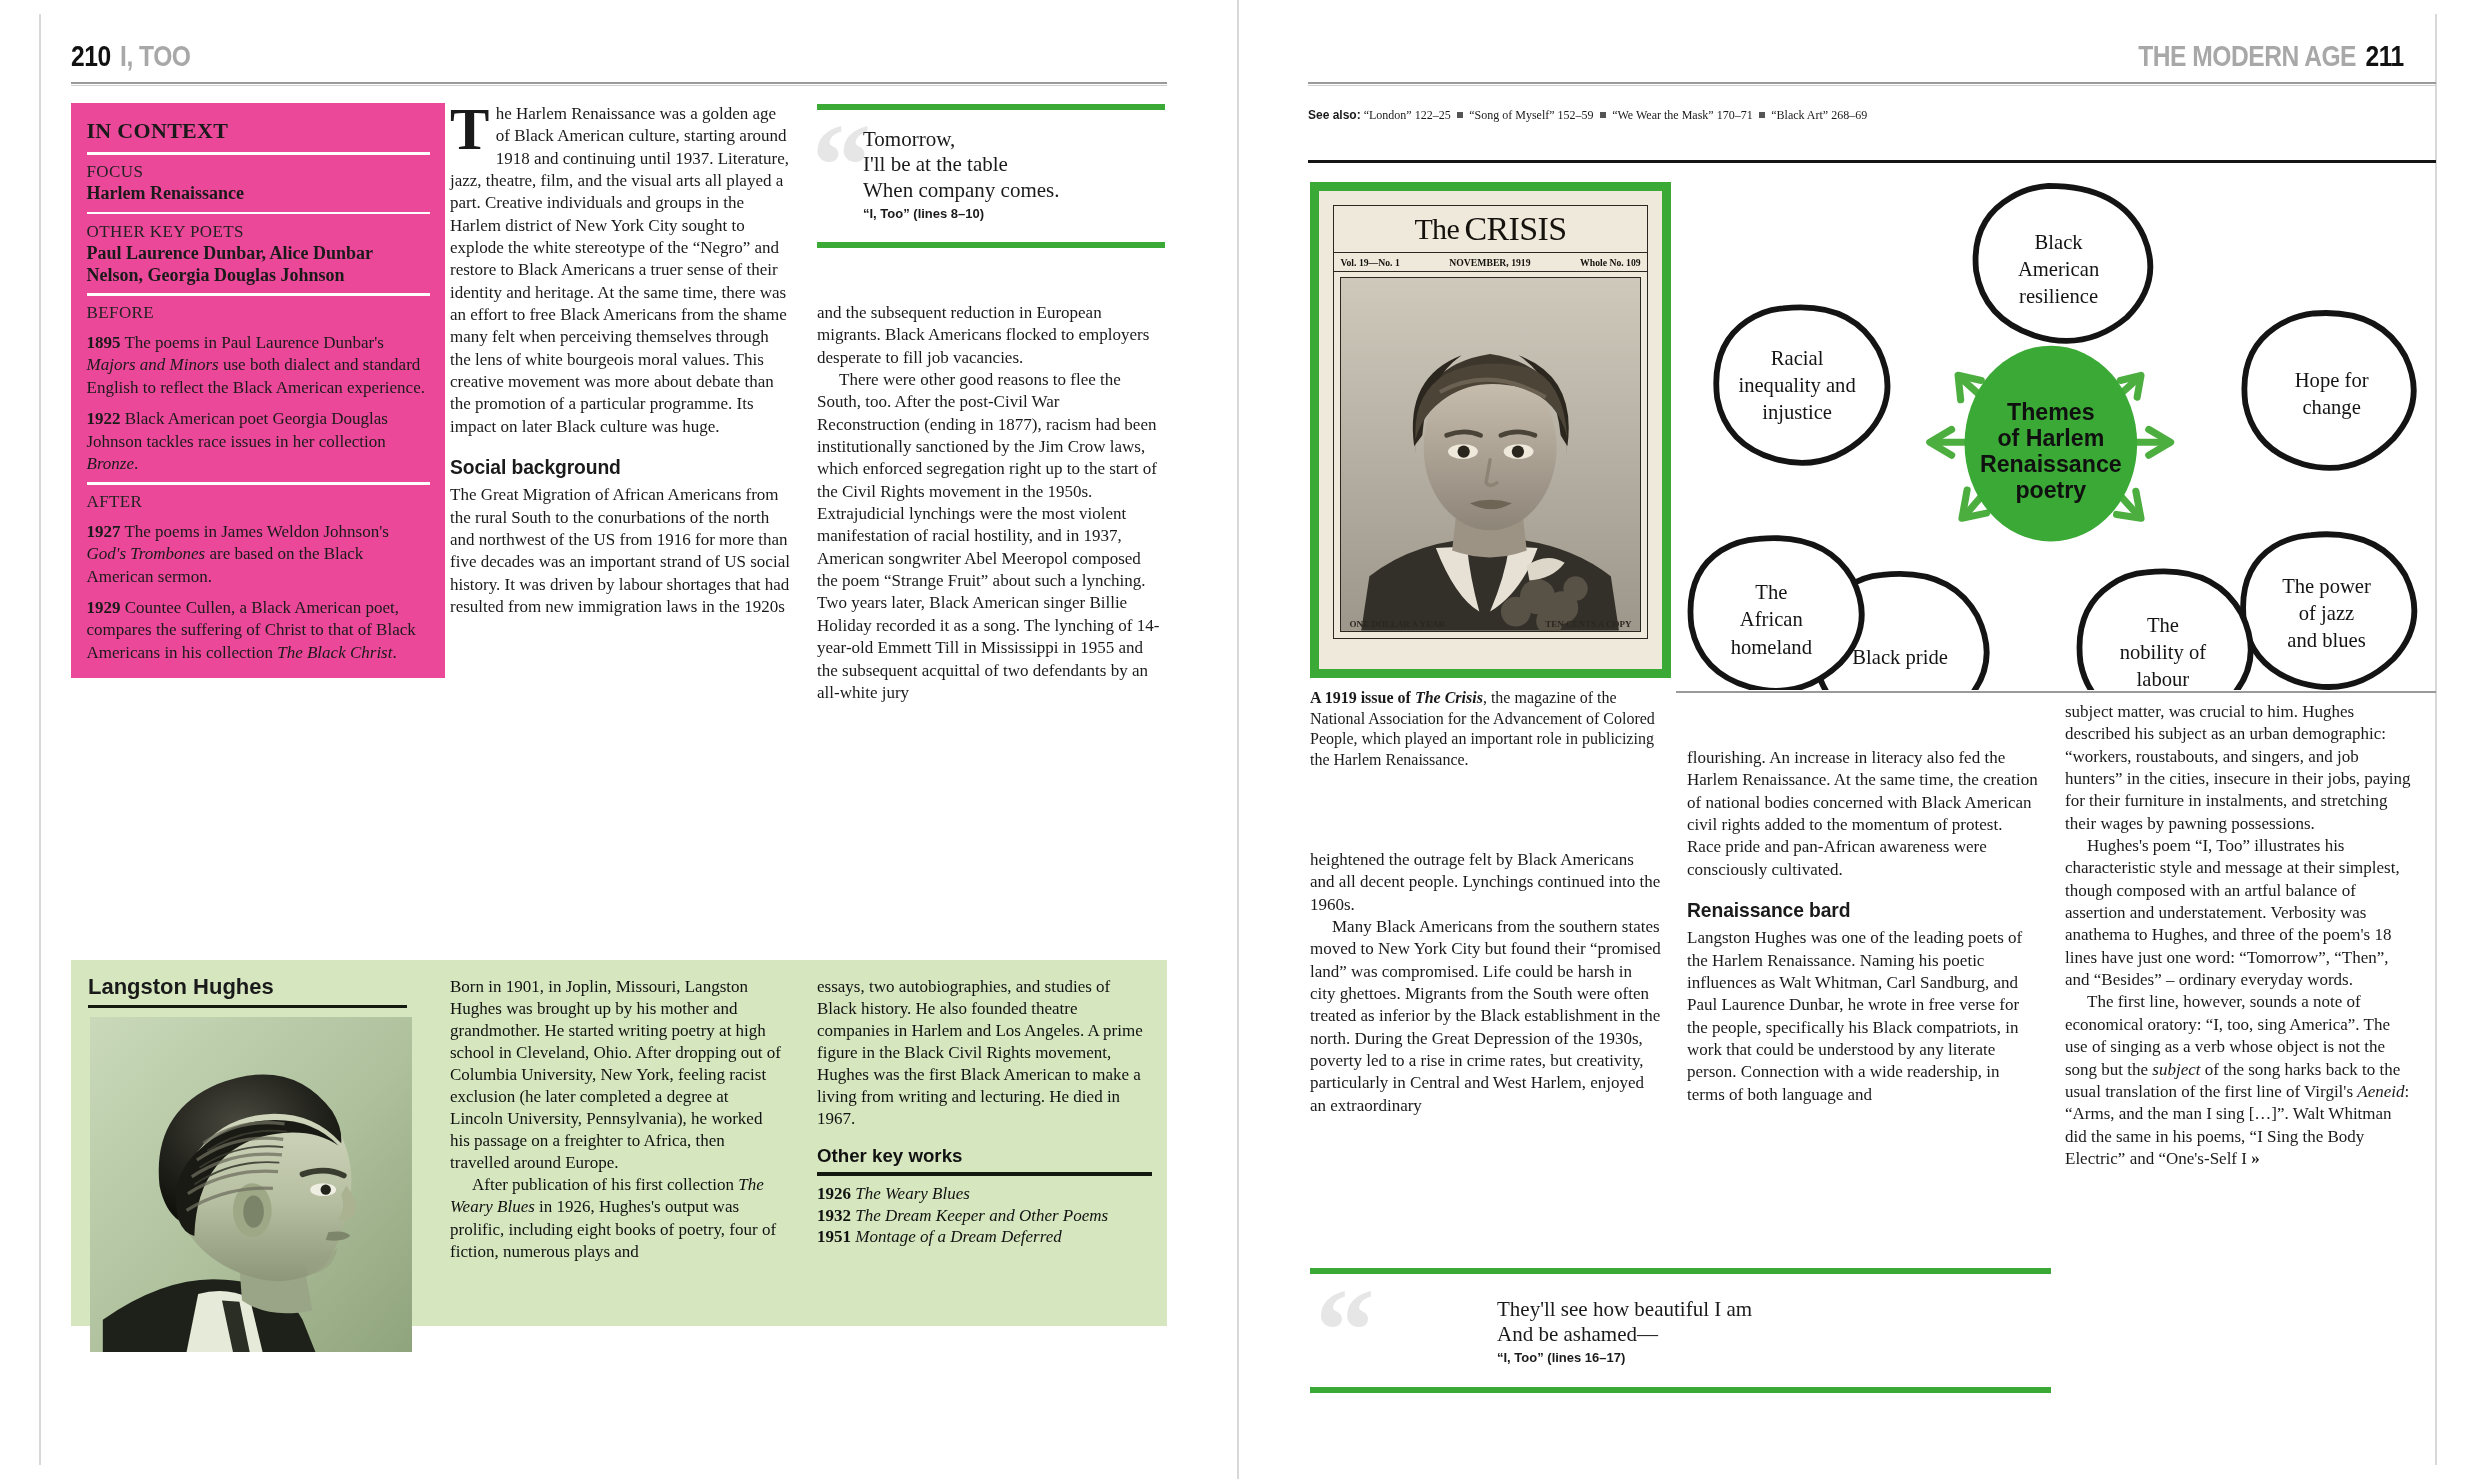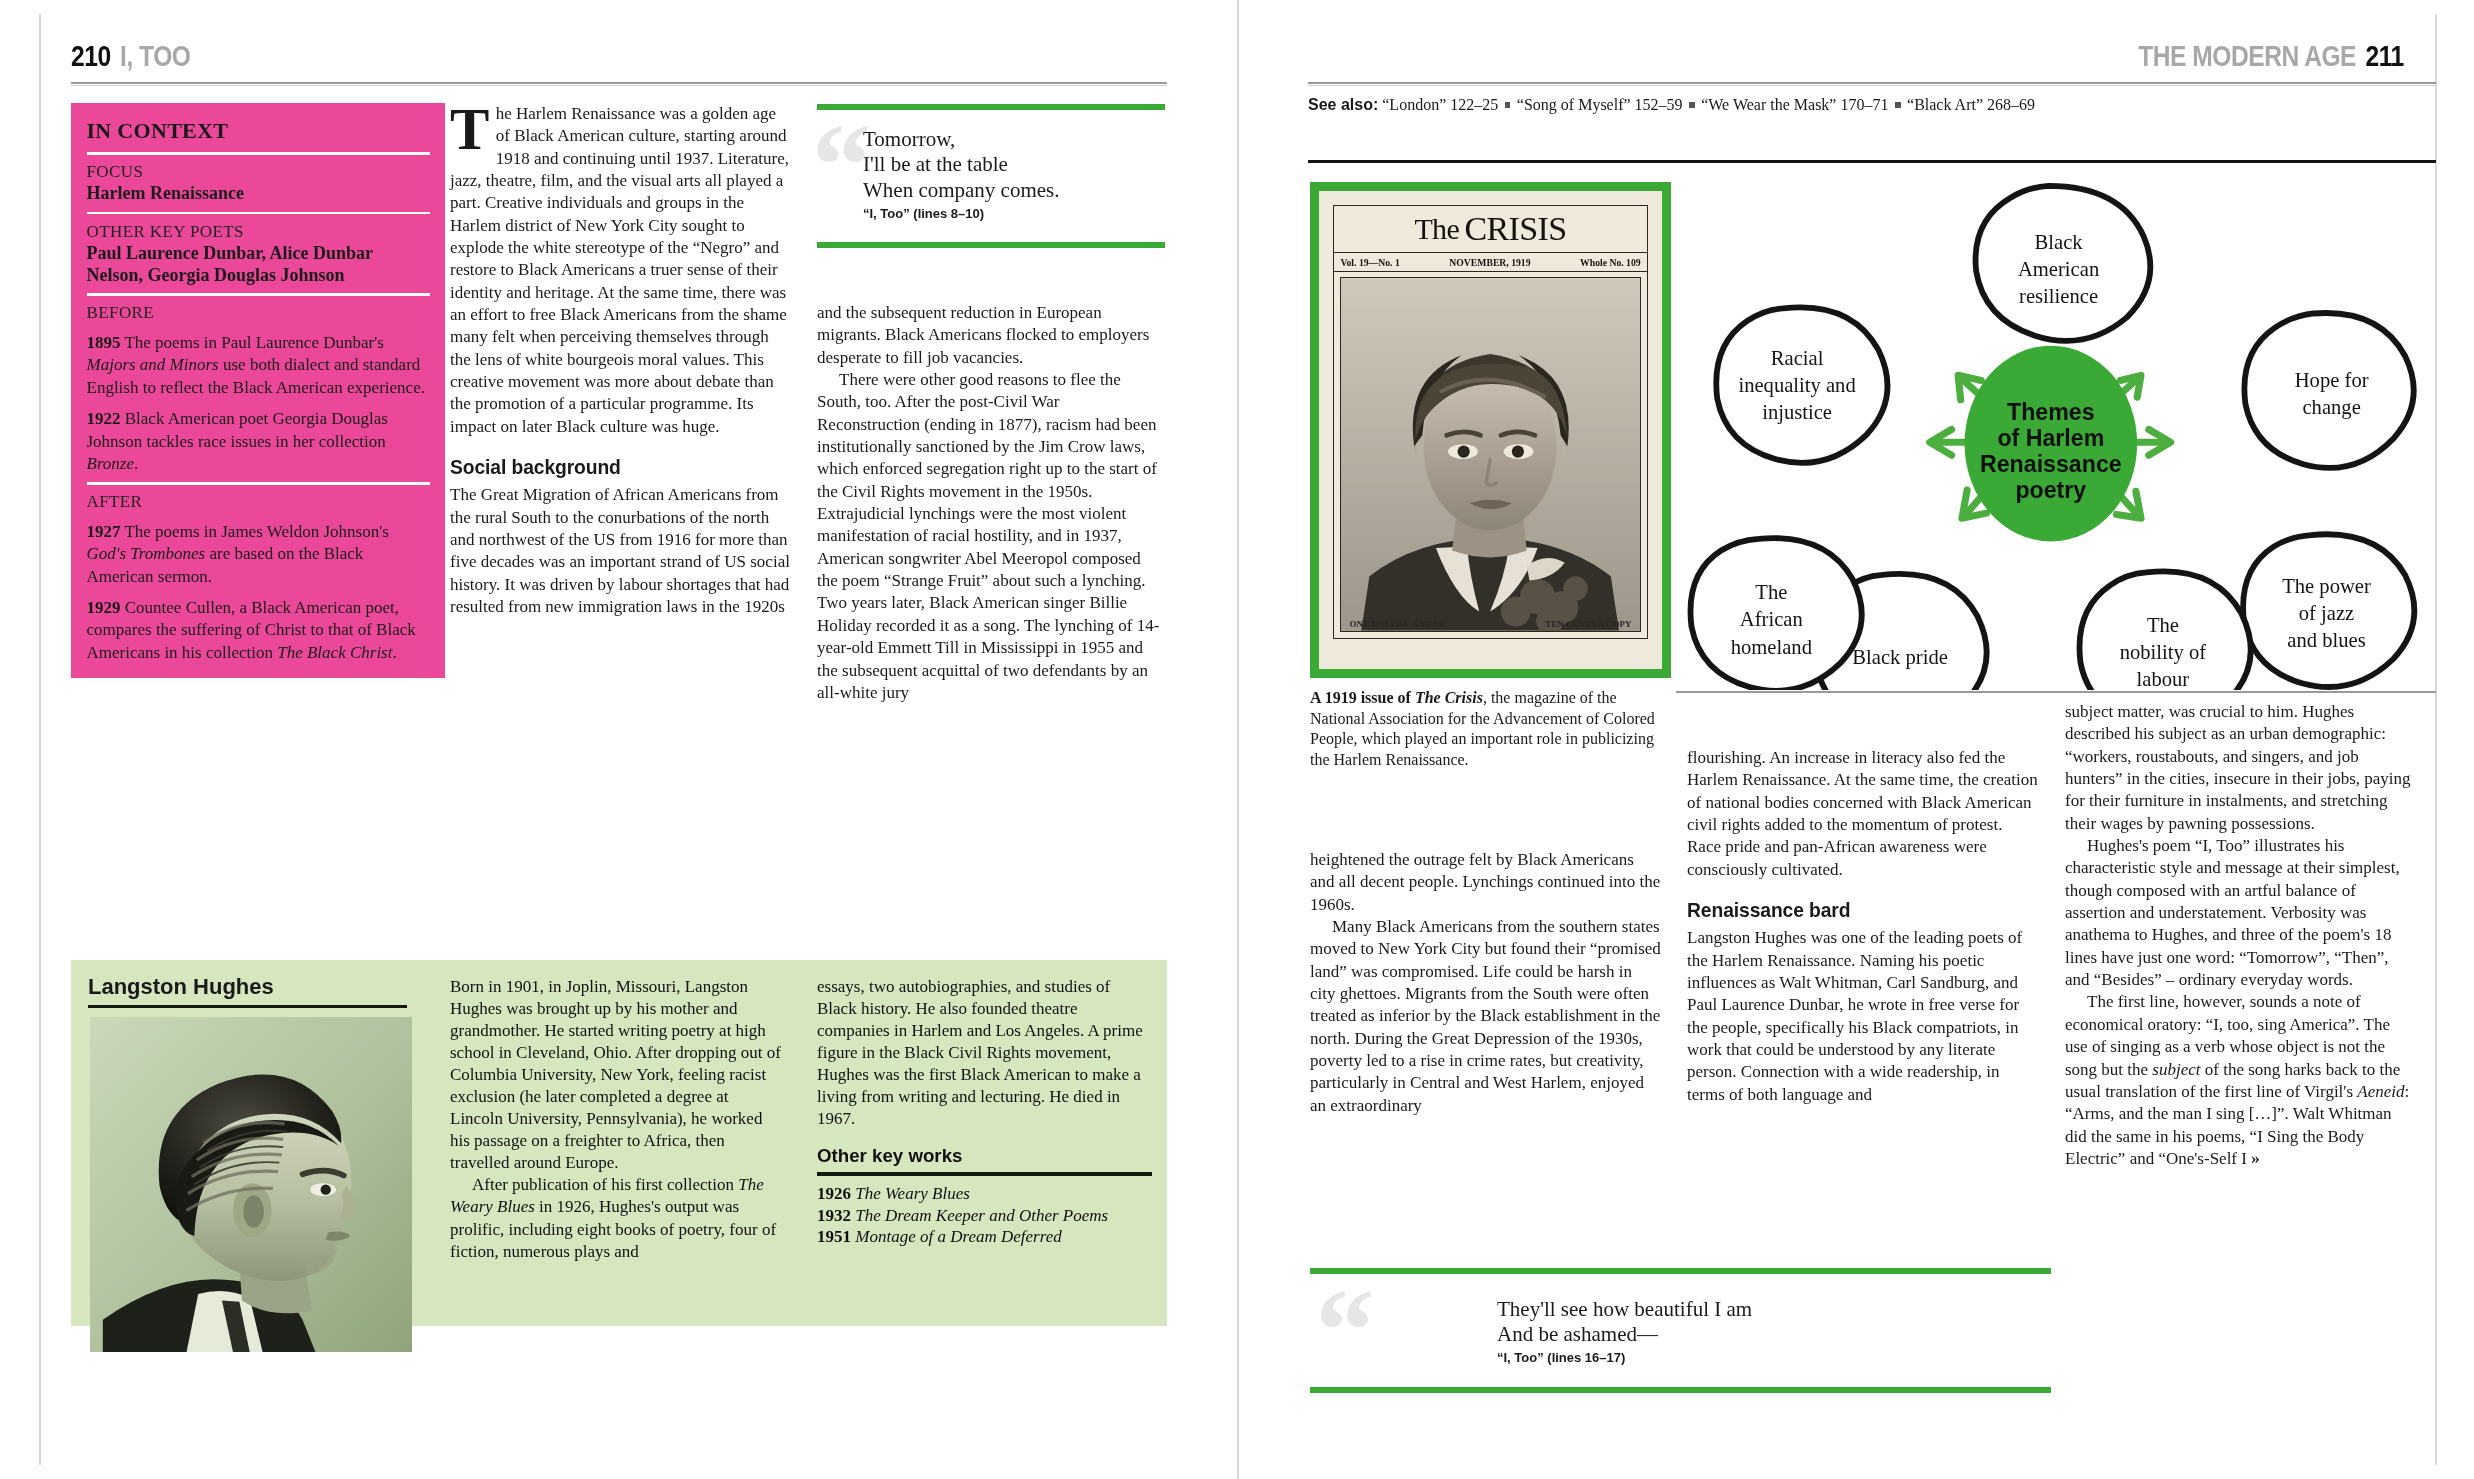--- a/index.html
+++ b/index.html
@@ -60,21 +60,21 @@
   .okw{font-family:"Liberation Sans",sans-serif;font-weight:bold;font-size:18.7px;margin:14px 0 3.9px 0;}
   .okw-rule{height:3.2px;background:#151a10;width:100%;margin-bottom:7.7px;}
   .okw-item{font-size:17px;line-height:1.26;}
   .okw-item b{font-weight:bold;}
   .okw-item i{font-style:italic;}
 
   
   .rp-header{position:absolute;right:71px;top:39px;text-align:right;}
   .rule-head-r{position:absolute;left:1308px;top:82px;width:1128px;height:1.9px;background:#9a9a9a;}
   .rule-head-r2{position:absolute;left:1308px;top:85px;width:1128px;height:0.6px;background:#cfcfcf;}
-  .seealso{position:absolute;left:1308px;top:95px;width:1128px;font-size:16px;line-height:1.2;}
+  .seealso{position:absolute;left:1308px;top:108px;width:1128px;font-size:12px;line-height:1.2;}
   .seealso b{font-family:"Liberation Sans",sans-serif;font-weight:bold;}
   .sq{display:inline-block;width:5.8px;height:5.8px;background:#555;margin:0 6.4px 2.6px 6.4px;vertical-align:middle;}
   .rule-thick{position:absolute;left:1308px;top:160px;width:1128px;height:3.2px;background:#151515;}
 
   
   .crisis-wrap{position:absolute;left:1310px;top:182px;width:361px;height:496px;background:#3aa935;padding:9px;box-sizing:border-box;}
   .crisis{width:100%;height:100%;background:#efe9dc;position:relative;box-sizing:border-box;padding:9px;}
   .crisis-inner{position:absolute;left:14px;right:14px;top:14px;bottom:30px;border:1.3px solid #2a2620;}
   .crisis-mast{position:absolute;left:0;right:0;top:0;height:46px;border-bottom:1.3px solid #2a2620;
                display:flex;align-items:center;justify-content:center;}

